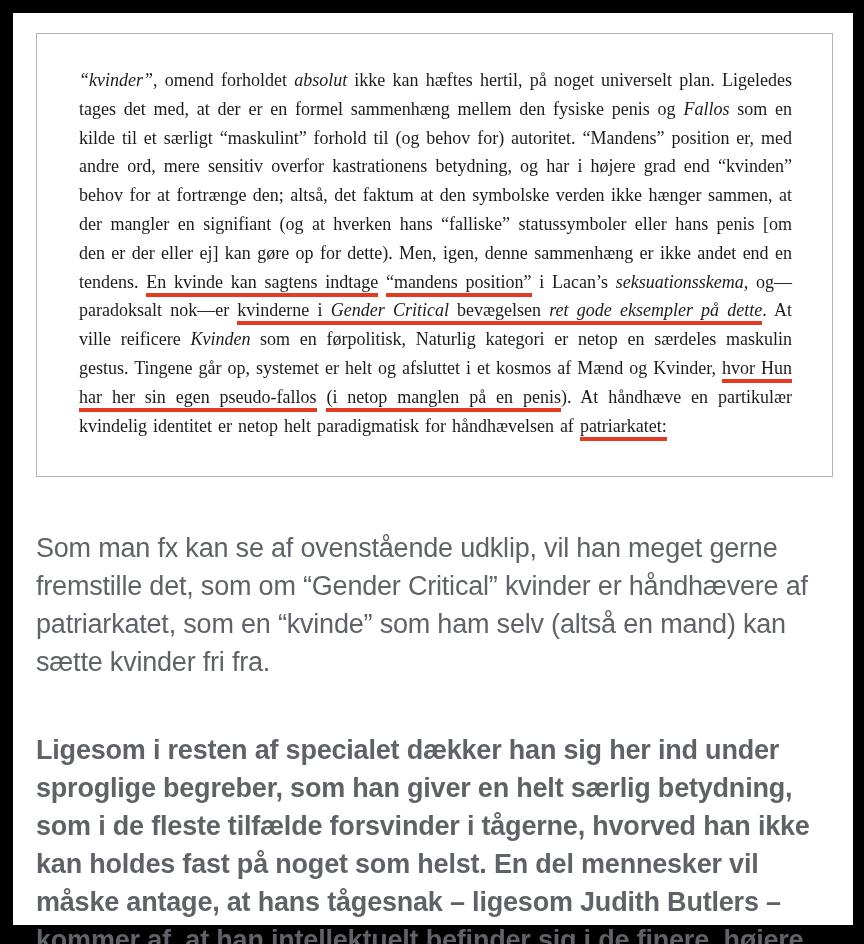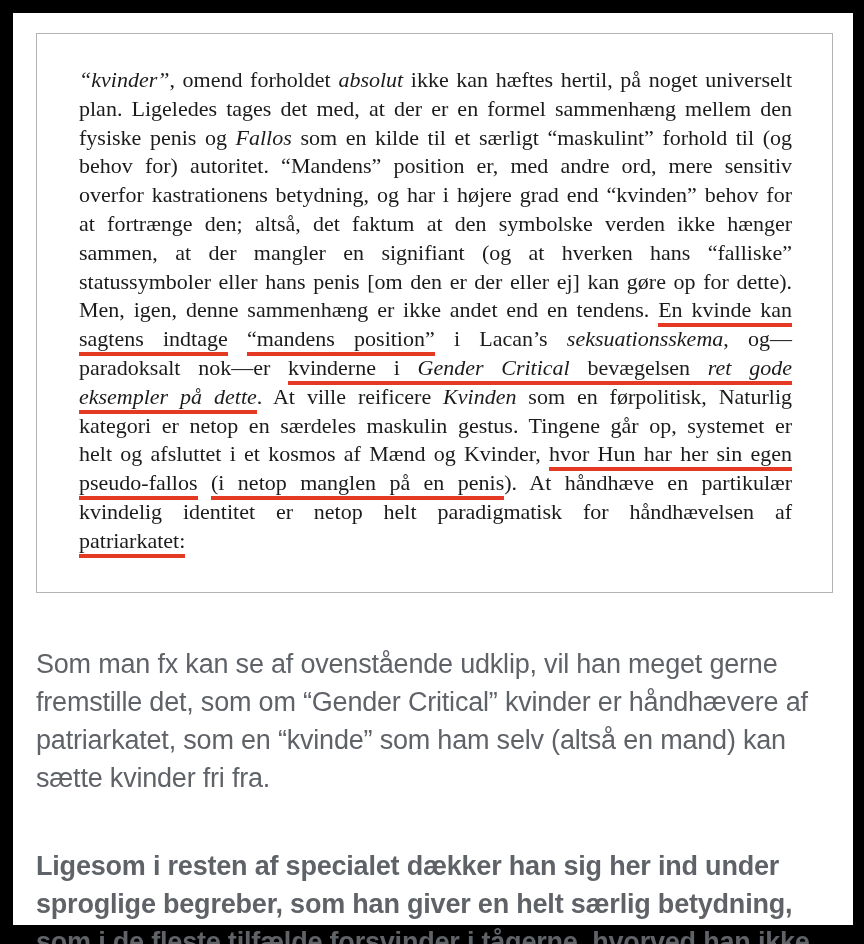--- a/index.html
+++ b/index.html
@@ -24,21 +24,21 @@
   
   .quote-box {
     box-sizing: border-box;
     margin: 20px 20px 0 23px;
     border: 1px solid #b4b4b4;
     background: #ffffff;
     padding: 32px 40px 36px 42px;
   }
   .quote-text {
     font-family: "Liberation Serif", serif;
-    font-size: 22px;
+    font-size: 18px;
     line-height: 28.8px;
     color: #1b1b1b;
     text-align: justify;
     word-spacing: 1.5px;
   }
   .quote-text .it { font-style: italic; }
   .quote-text .ul {
     border-bottom: 4px solid #e43a24;
     padding-bottom: 1px;
   }

